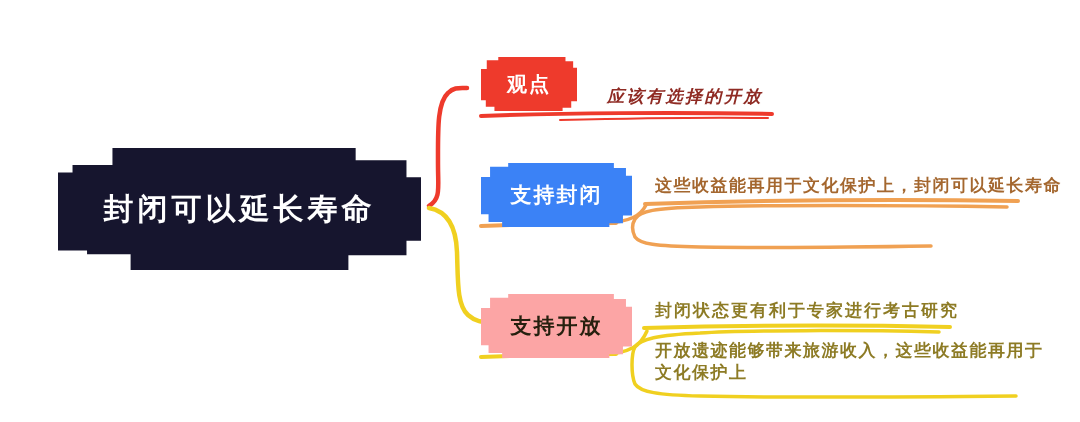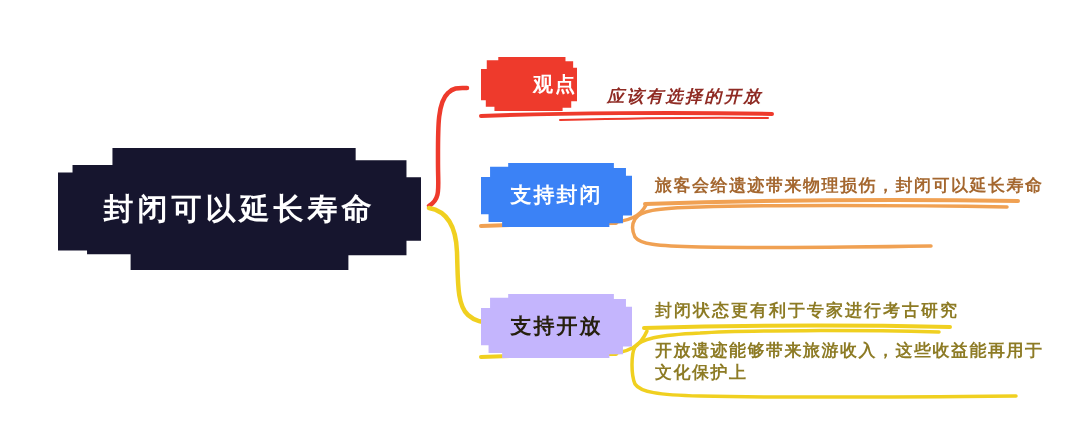--- a/index.html
+++ b/index.html
@@ -18,21 +18,21 @@
     clip-path:polygon(4% 14%,15% 14%,15% 0%,82% 0%,82% 10%,96% 10%,96% 24%,100% 24%,
       100% 76%,96% 76%,96% 88%,80% 88%,80% 100%,20% 100%,20% 87%,8% 87%,8% 84%,
       0% 84%,0% 20%,4% 20%);
   }
   .branch-topic{
     font-size:21px;letter-spacing:2px;
     clip-path:polygon(0% 22%,6% 22%,6% 6%,18% 6%,18% 0%,88% 0%,88% 8%,96% 8%,96% 20%,
       100% 20%,100% 82%,94% 82%,94% 94%,85% 94%,85% 100%,14% 100%,14% 92%,5% 92%,
       5% 80%,0% 80%);
   }
-  .topic-viewpoint{left:481px;top:57px;width:96px;height:54px;font-size:20px;justify-content:flex-end;}
+  .topic-viewpoint{left:481px;top:57px;width:96px;height:54px;font-size:20px;}
   .topic-closed{left:481px;top:163px;width:151px;height:64px;}
   .topic-open{left:481px;top:294px;width:151px;height:64px;}
   .note{
     position:absolute;font-weight:bold;font-size:17px;letter-spacing:1.5px;
     line-height:22px;white-space:nowrap;cursor:default;
   }
   .note-wrap{white-space:normal;width:395px;}
   .note-viewpoint{left:607px;top:86px;letter-spacing:2.5px;font-style:italic;}
   .note-closed-1{left:655px;top:175px;}
   .note-closed-2{left:655px;top:217px;}
@@ -68,21 +68,21 @@
   </div>
 
   <div class="topic branch-topic topic-viewpoint" style="background-color: rgb(238, 58, 44);">
     <span style="color: rgb(255, 255, 255);">观点</span>
   </div>
   <div class="note note-viewpoint" style="color: rgb(143, 43, 36);">应该有选择的开放</div>
 
   <div class="topic branch-topic topic-closed" style="background-color: #3b82f6;">
     <span style="color: rgb(255, 255, 255);">支持封闭</span>
   </div>
-  <div class="note note-closed-1" style="color: rgb(164, 103, 47);">旅客会给遗迹带来物理损伤，封闭可以延长寿命</div>
+  <div class="note note-closed-1" style="color: rgb(164, 103, 47);">这些收益能再用于文化保护上，封闭可以延长寿命</div>
 
-  <div class="topic branch-topic topic-open" style="background-color: #c4b5fd;">
+  <div class="topic branch-topic topic-open" style="background-color: #fca5a5;">
     <span style="color: rgb(38, 32, 15);">支持开放</span>
   </div>
   <div class="note note-open-1" style="color: rgb(141, 123, 37);">封闭状态更有利于专家进行考古研究</div>
   <div class="note note-open-2 note-wrap" style="color: rgb(141, 123, 37);">开放遗迹能够带来旅游收入，这些收益能再用于文化保护上</div>
 
 </div>
 
 </body></html>

